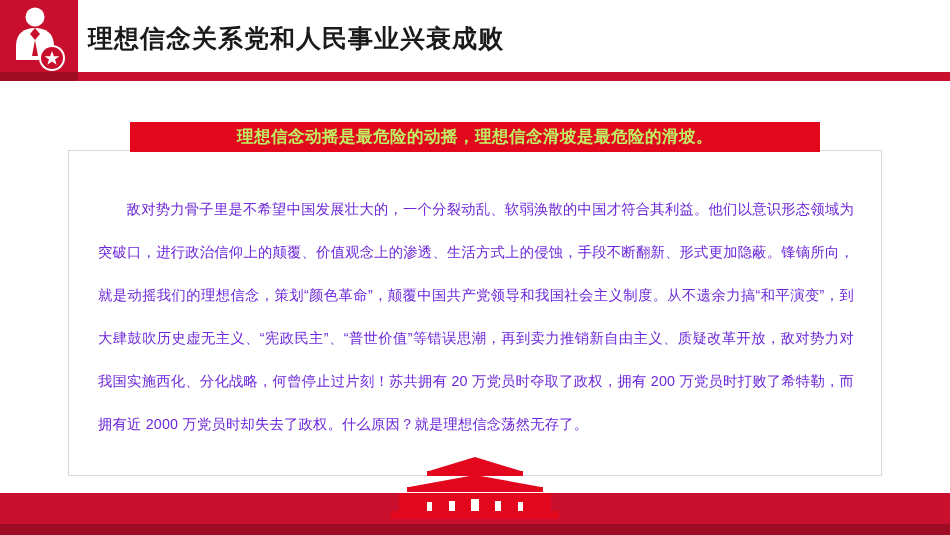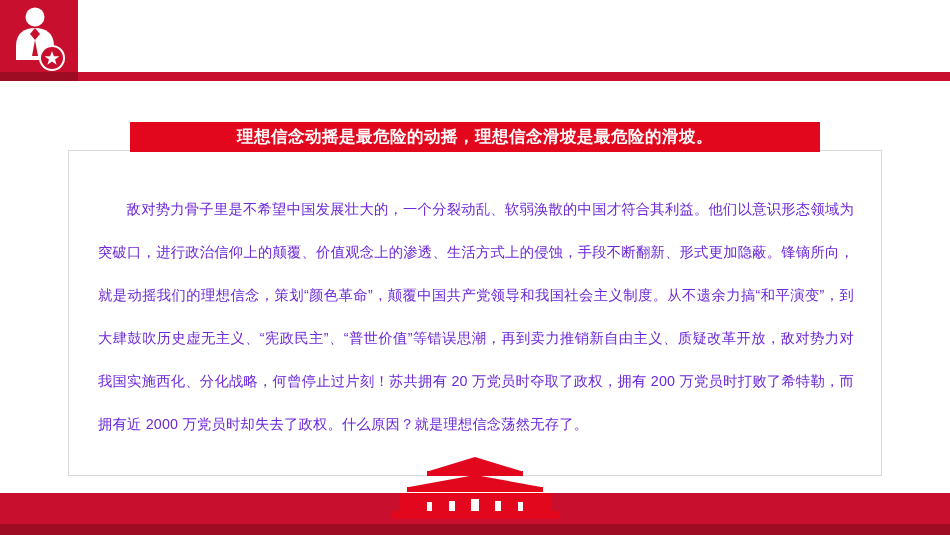--- a/index.html
+++ b/index.html
@@ -79,21 +79,21 @@
     left: 130px;
     top: 122px;
     width: 690px;
     height: 30px;
     background: #e2071c;
     display: flex;
     align-items: center;
     justify-content: center;
   }
   .banner-text {
-    color: #ffffff;
+    color: #bef264;
     font-size: 16.5px;
     font-weight: bold;
     letter-spacing: 0.5px;
     white-space: nowrap;
   }
 
   .body-text {
     position: absolute;
     left: 98px;
     top: 188px;
@@ -147,20 +147,21 @@
       <path d="M35 28 L30 34 L35 40 L40 34 Z" fill="#c8102e"></path>
       <path d="M35 40 L32 56 L38 56 Z" fill="#c8102e"></path>
 
       <circle cx="52" cy="58" r="13" fill="#ffffff"></circle>
       <circle cx="52" cy="58" r="11" fill="#c8102e"></circle>
 
       <polygon points="52,51 53.9,56.2 59.4,56.2 55,59.5 56.6,64.8 52,61.6 47.4,64.8 49,59.5 44.6,56.2 50.1,56.2" fill="#ffffff"></polygon>
     </svg>
   </div>
 
+  <div class="header-title">理想信念关系党和人民事业兴衰成败</div>
 
   <div class="header-rule"></div>
   <div class="header-rule-dark"></div>
 </div>
 
 <div class="card"></div>
 
 <div class="banner">
   <div class="banner-text">理想信念动摇是最危险的动摇，理想信念滑坡是最危险的滑坡。</div>
 </div>

